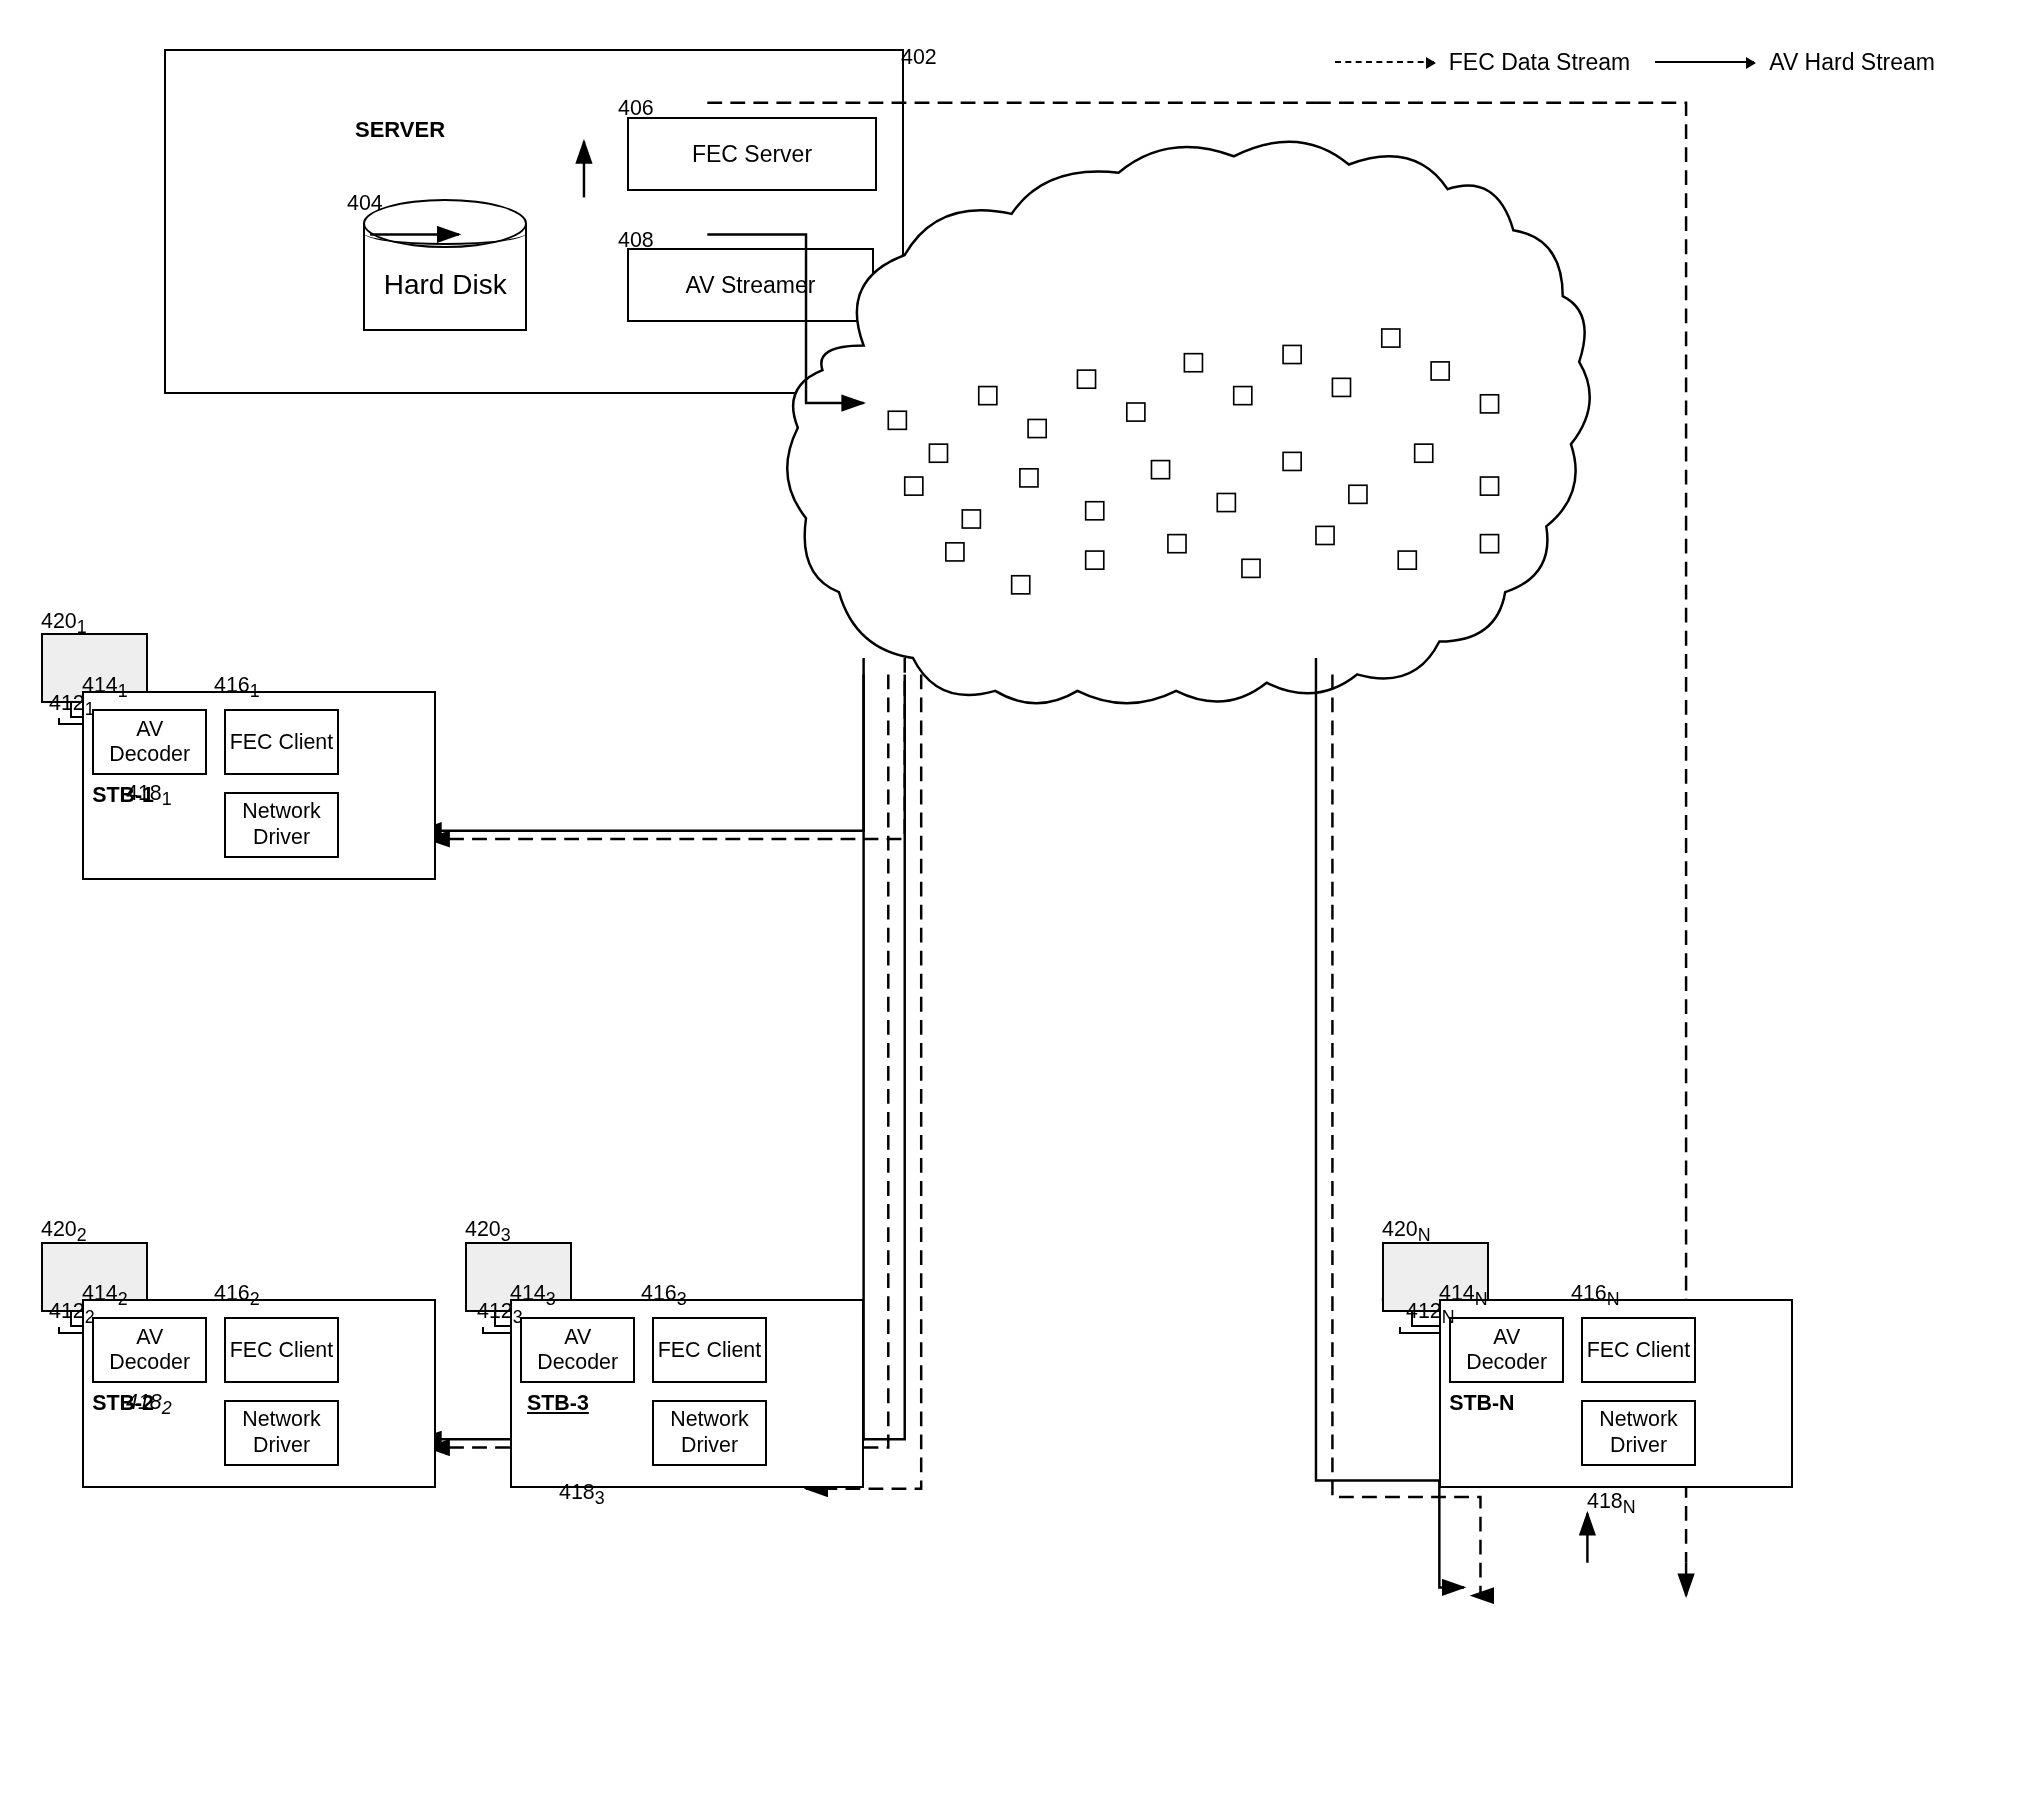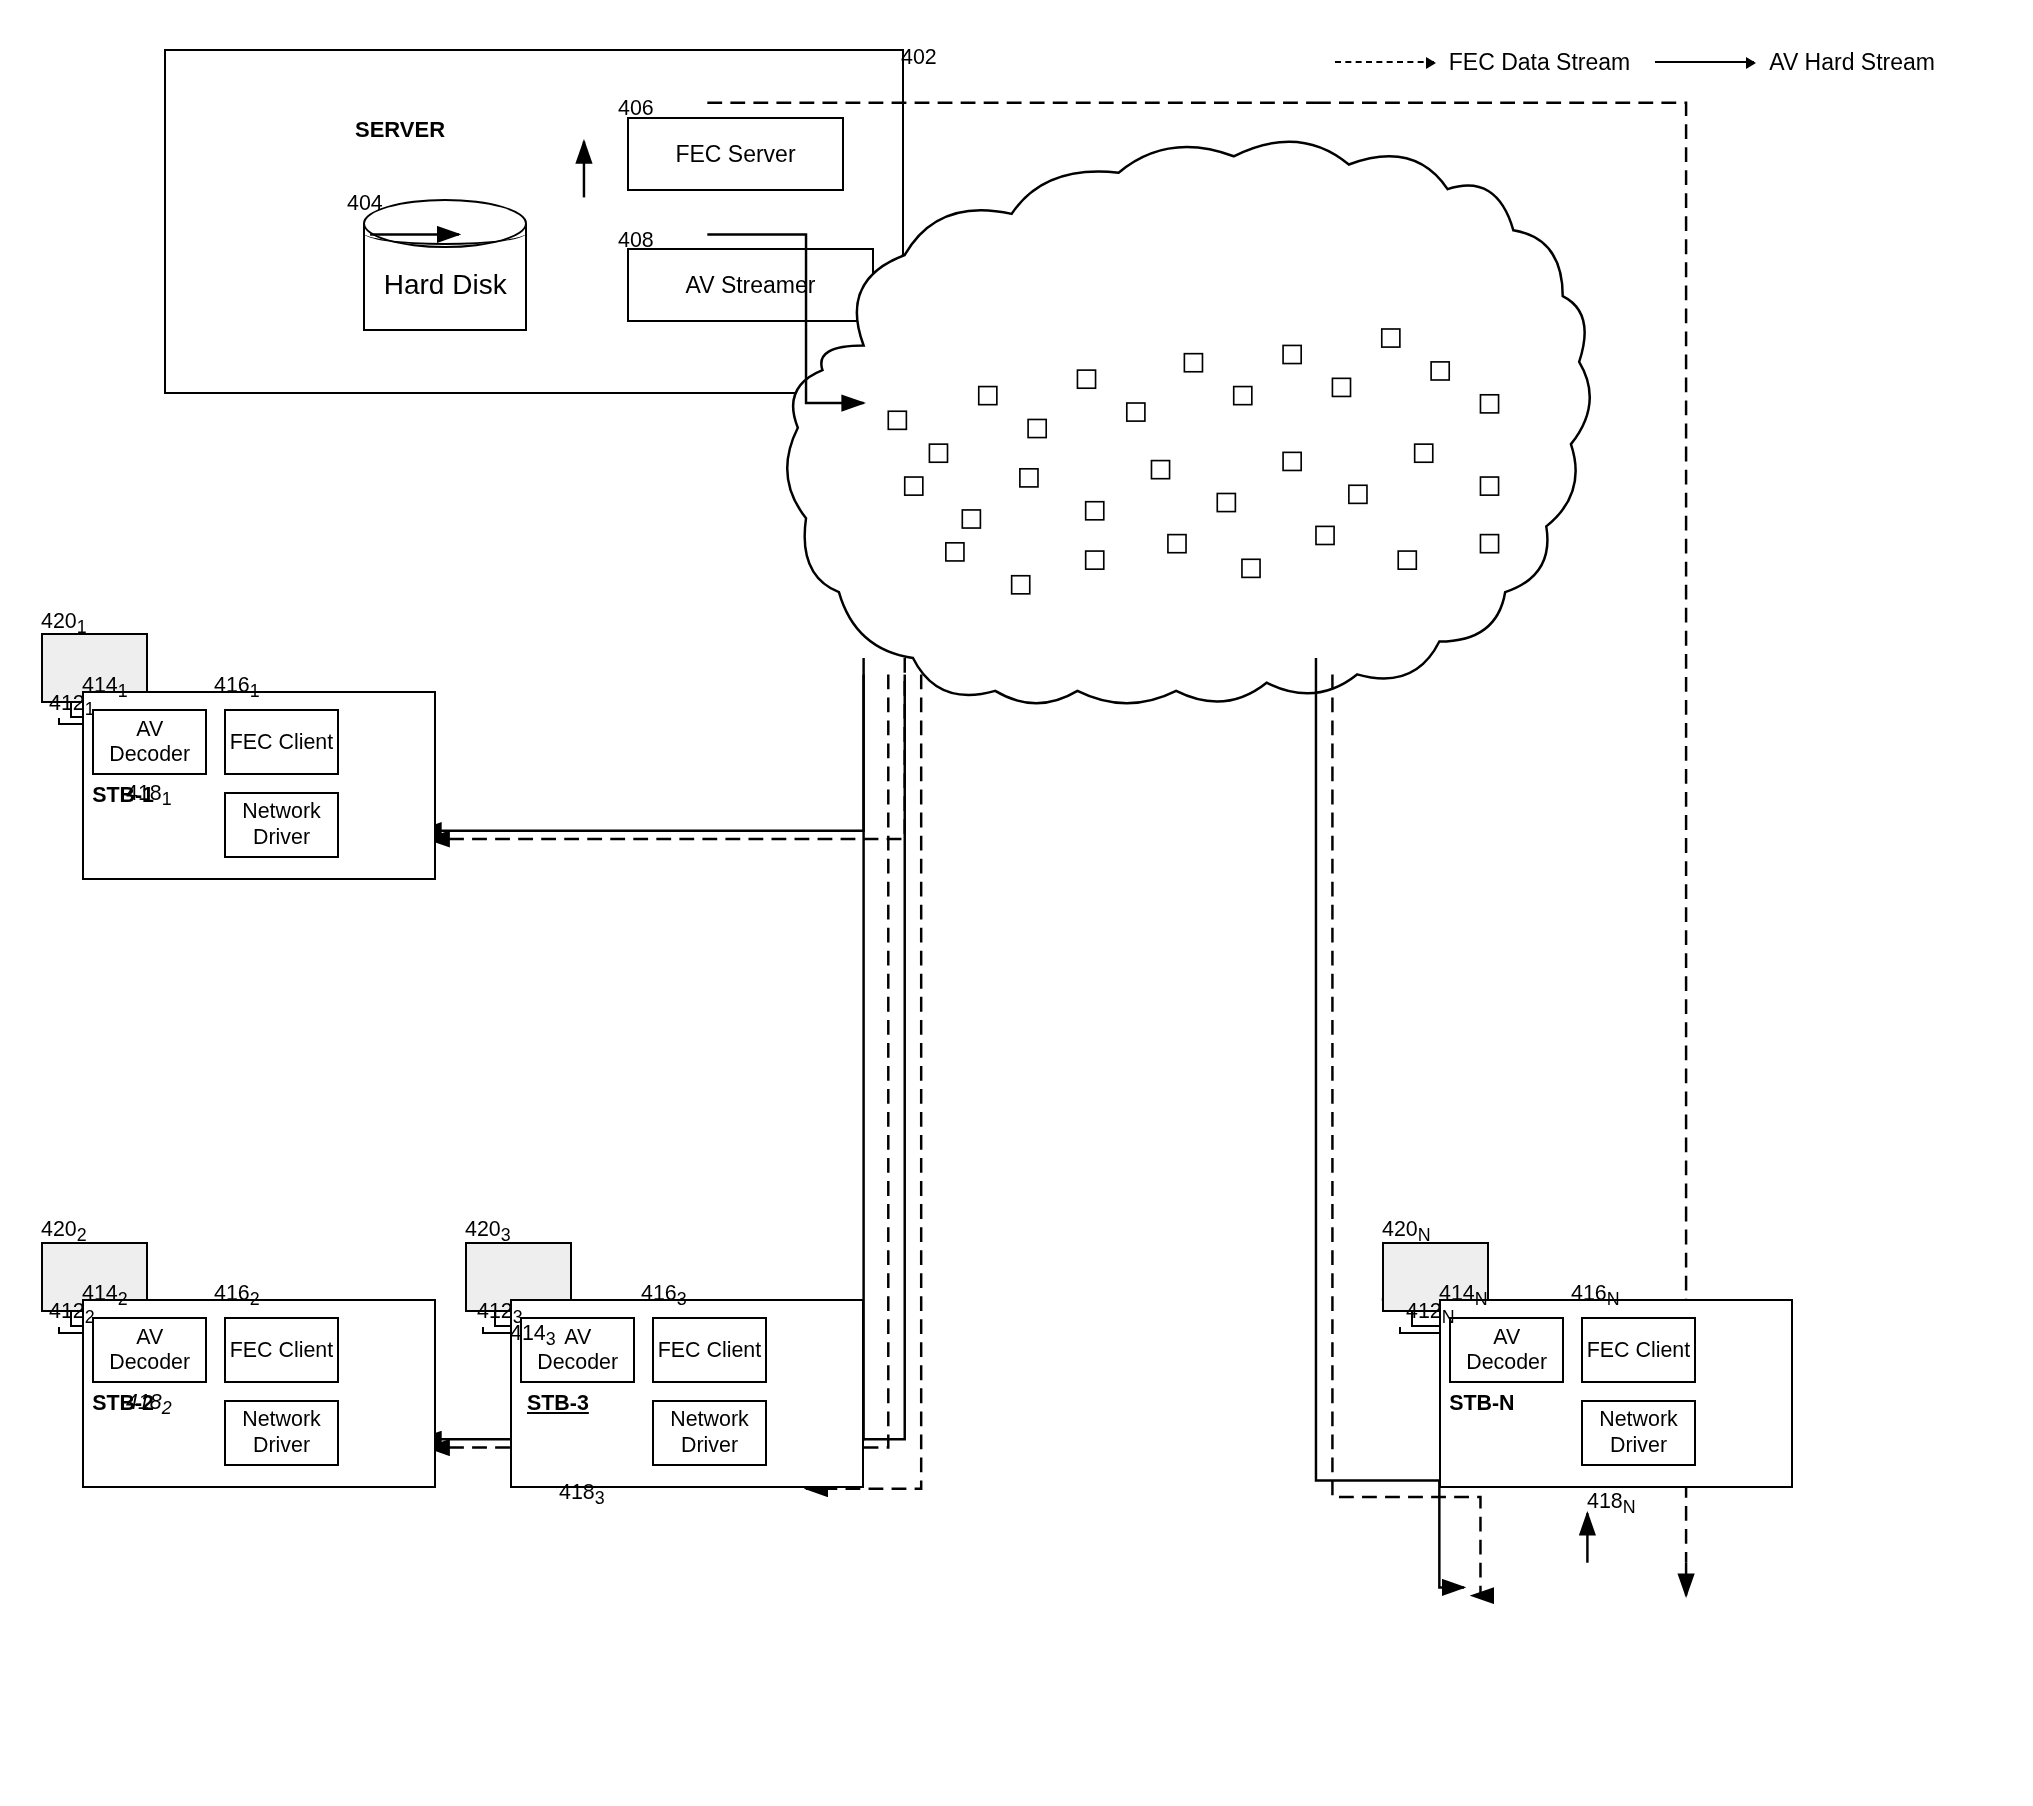--- a/index.html
+++ b/index.html
@@ -69,21 +69,21 @@
     .server-label {
       position: absolute;
       top: 66px; left: 189px;
       font-size: 22px;
       font-weight: bold;
     }
     
     .fec-server-box {
       position: absolute;
       top: 66px; left: 461px;
-      width: 217px; height: 74px;
+      width: 250px; height: 74px;
       border: 2.5px solid #000;
       display: flex;
       align-items: center;
       justify-content: center;
       font-size: 23px;
       background: #fff;
     }
     
     .av-streamer-box {
       position: absolute;
@@ -405,21 +405,21 @@
   <div class="stb-box" style="top:1299px;left:510px;width:354px;height:189px;">
     <span class="stb-label" style="top:90px;left:15px;text-decoration:underline;">STB-3</span>
 
     <div class="component-box" style="top:16.4px;left:8.2px;width:115px;height:66px;">AV<br>Decoder</div>
 
     <div class="component-box" style="top:16.4px;left:140px;width:115px;height:66px;">FEC Client</div>
 
     <div class="component-box" style="top:99px;left:140px;width:115px;height:66px;">Network<br>Driver</div>
   </div>
   <span class="ref-label" style="top:1299px;left:477px;">412<sub>3</sub></span>
-  <span class="ref-label" style="top:1281px;left:510px;margin-top:40px;">414<sub>3</sub></span>
+  <span class="ref-label" style="top:1281px;left:510px;">414<sub>3</sub></span>
   <span class="ref-label" style="top:1281px;left:641px;">416<sub>3</sub></span>
   <span class="ref-label" style="top:1480px;left:559px;">418<sub>3</sub></span>
 
   <div style="position:absolute;top:1242px;left:1382px;">
     <div class="tv-screen"></div>
     <div class="tv-stand"></div>
     <div class="tv-base"></div>
   </div>
   <span class="ref-label" style="top:1217px;left:1382px;">420<sub>N</sub></span>
 

